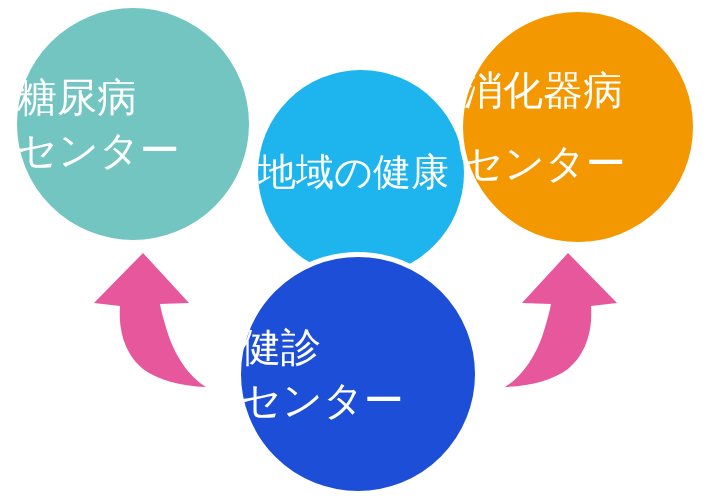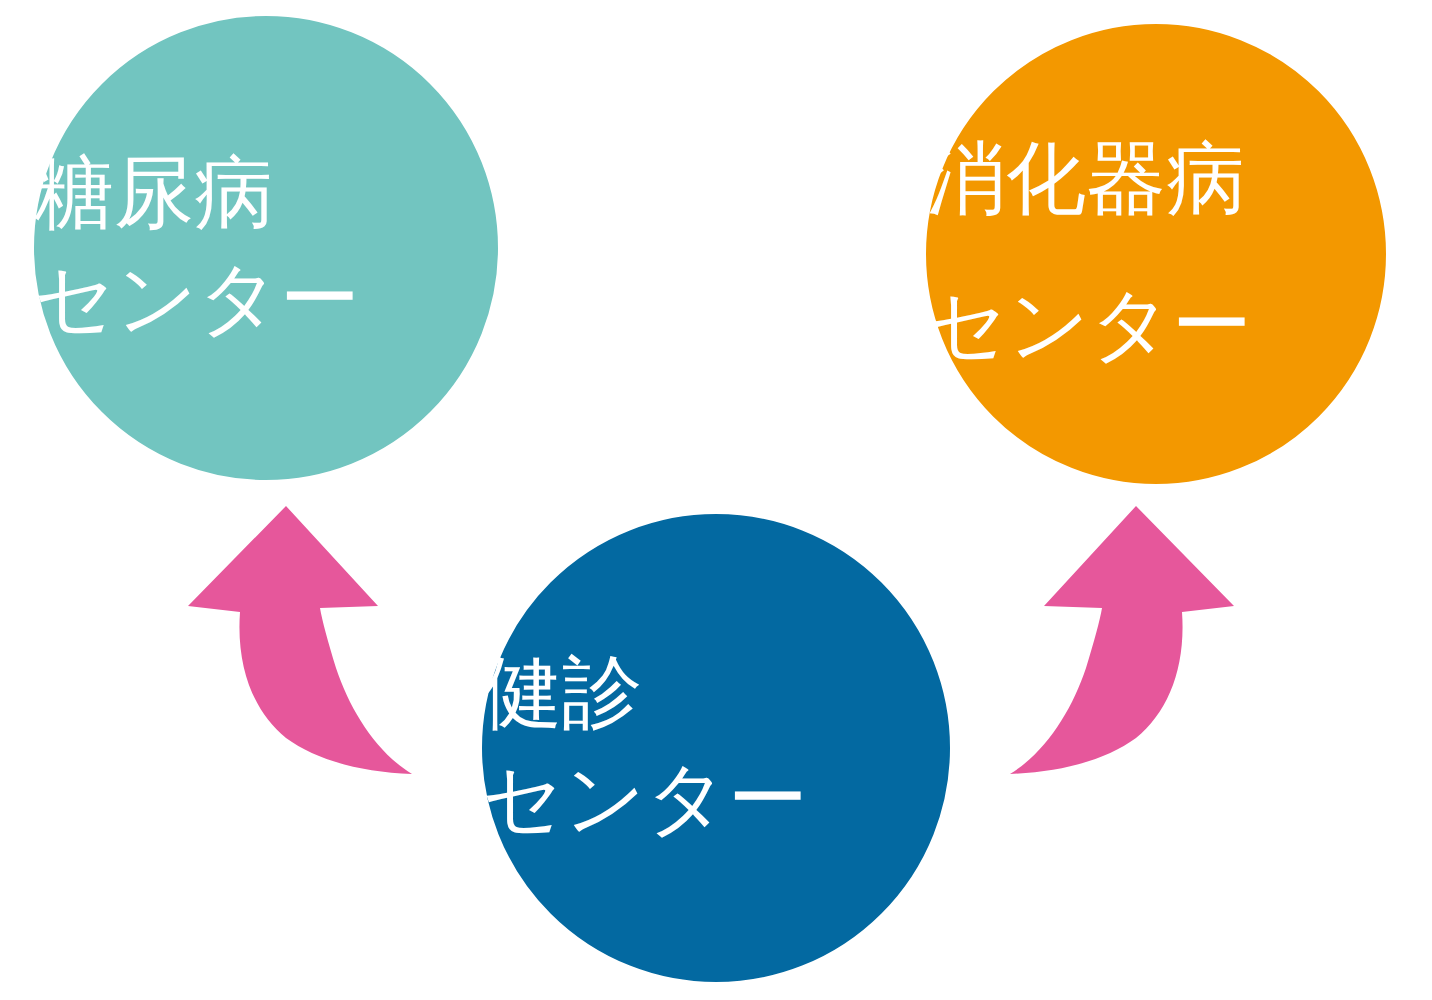--- a/index.html
+++ b/index.html
@@ -56,21 +56,21 @@
     background: #f39800;
     border: 5px solid #ffffff;
     z-index: 2;
     font-size: 40px;
     line-height: 53px;
     gap: 20px;
   }
   #circle-bottom {
     left: 236px; top: 252px;
     width: 244px; height: 244px;
-    background: #0369a1;
+    background: #1d4ed8;
     border: 5px solid #ffffff;
     z-index: 2;
     font-size: 40px;
     line-height: 53px;
   }
   #arrows-layer {
     position: absolute;
     left: 0; top: 0;
     z-index: 3;
     pointer-events: none;
@@ -81,20 +81,23 @@
     stroke-width: 5px;
     stroke-linejoin: round;
     paint-order: stroke fill;
   }
 </style>
 </head>
 <body>
 
 <div id="stage">
 
+  <div class="circle" id="circle-center">
+    <span>地域の健康</span>
+  </div>
 
   <div class="circle" id="circle-top-left">
     <span>糖尿病</span>
     <span>センター</span>
   </div>
 
   <div class="circle" id="circle-top-right">
     <span>消化器病</span>
     <span>センター</span>
   </div>

